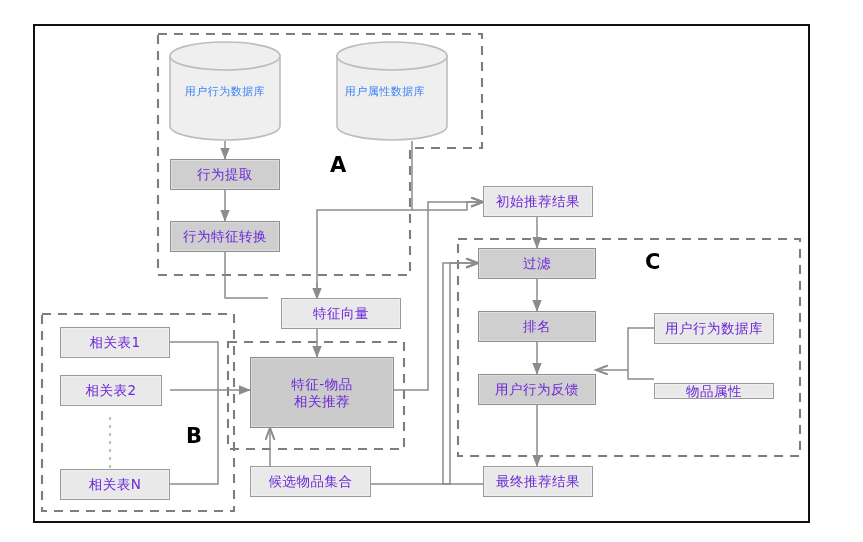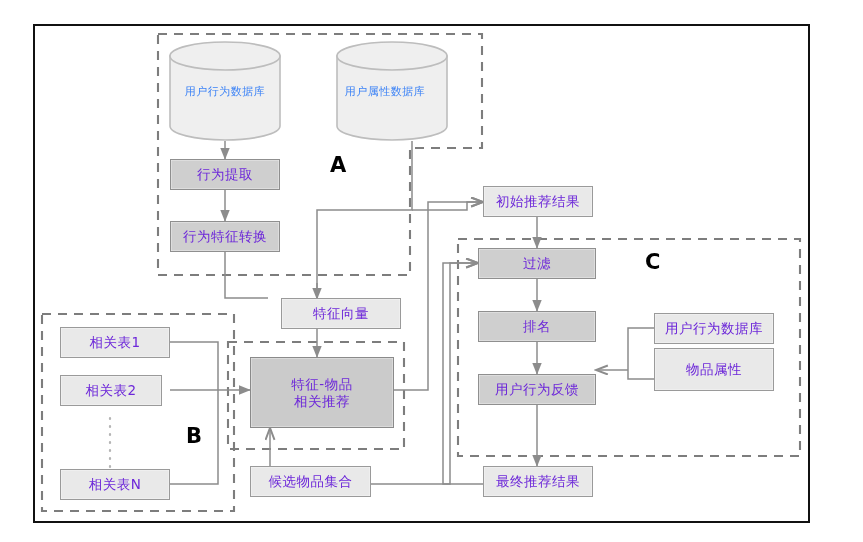--- a/index.html
+++ b/index.html
@@ -115,16 +115,16 @@
     <span>相关推荐</span>
   </div>
   <div class="node proc" style="left:250px;top:466px;width:121px;height:31px;">候选物品集合</div>
 
   <div class="node proc" style="left:483px;top:186px;width:110px;height:31px;">初始推荐结果</div>
   <div class="node proc dark" style="left:478px;top:311px;width:118px;height:31px;">排名</div>
   <div class="node proc dark" style="left:478px;top:248px;width:118px;height:31px;">过滤</div>
   <div class="node proc dark" style="left:478px;top:374px;width:118px;height:31px;">用户行为反馈</div>
   <div class="node proc" style="left:483px;top:466px;width:110px;height:31px;">最终推荐结果</div>
   <div class="node proc" style="left:654px;top:313px;width:120px;height:31px;">用户行为数据库</div>
-  <div class="node proc" style="left:654px;top:348px;width:120px;height:43px;">物品属性</div>
+  <div class="node proc" style="left:654px;top:383px;width:120px;height:16px;">物品属性</div>
   <div class="grouplabel" style="left:645px;top:250px;">C</div>
 
 </div>
 
 </body></html>

